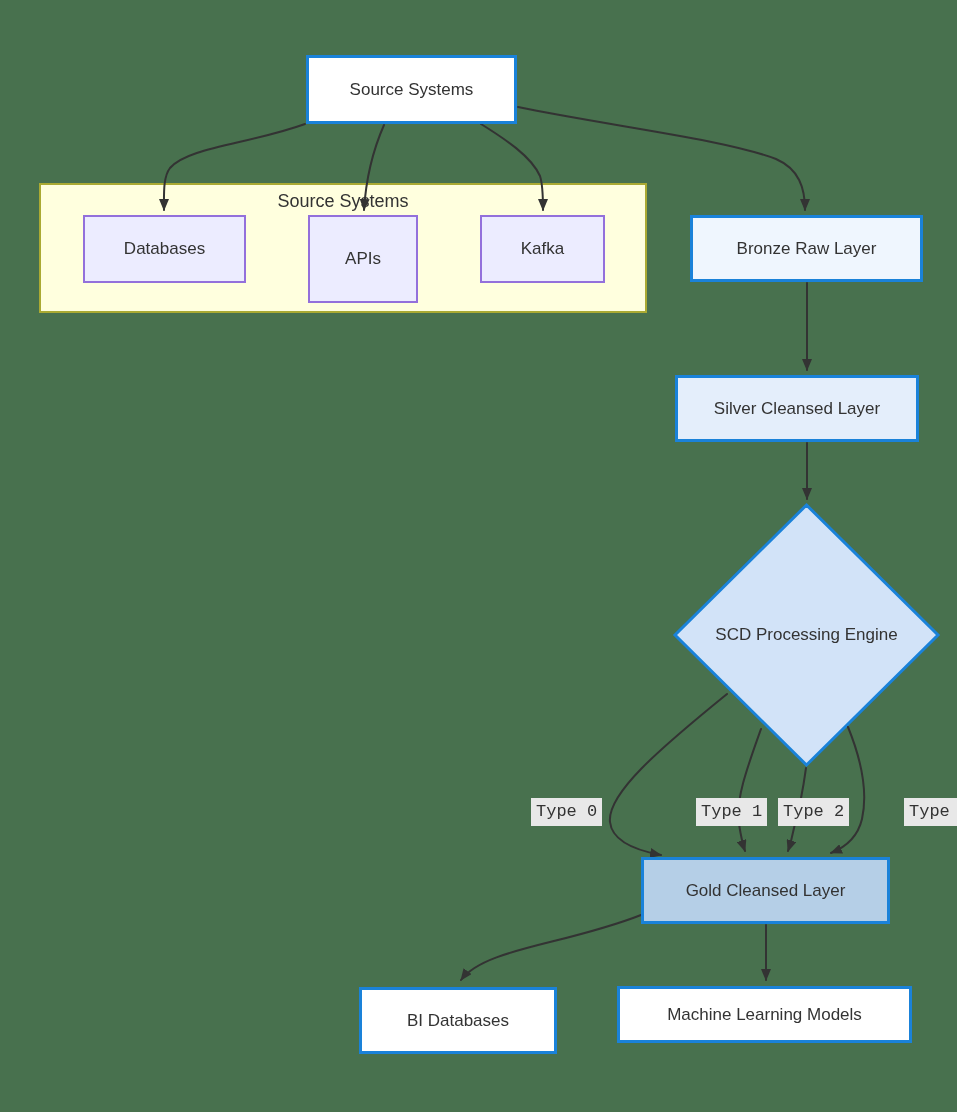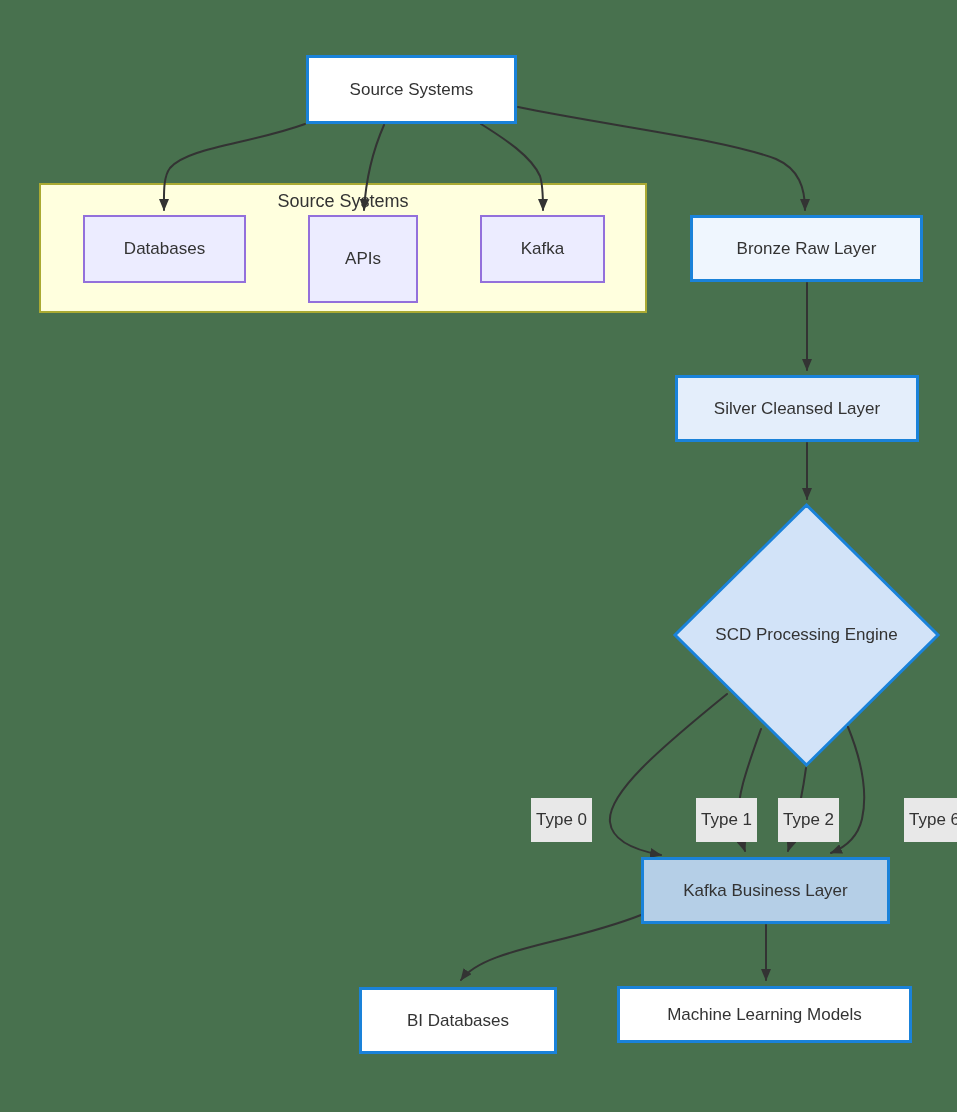--- a/index.html
+++ b/index.html
@@ -71,22 +71,23 @@
     text-align:center;
     font-size:18px;
     color:var(--text);
   }
   .edge-label{
     position:absolute;
     background:var(--edge-label-bg);
     color:var(--text);
     font-size:17px;
     line-height:24px;
-    padding:10px 5px;
+    padding:2px 5px;
     white-space:nowrap;
+    font-family:Liberation Mono, monospace;
   }
   .diamond-label{
     position:absolute;
     left:666px; top:620px;
     width:281px; height:30px;
     display:flex;
     align-items:center;
     justify-content:center;
     font-size:17px;
     color:var(--text);
@@ -163,21 +164,21 @@
   <div id="bronze" class="node blue-rect">
     <span>Bronze Raw Layer</span>
   </div>
   <div id="silver" class="node blue-rect">
     <span>Silver Cleansed Layer</span>
   </div>
 
   <div class="diamond-label">SCD Processing Engine</div>
 
   <div id="gold" class="node blue-rect">
-    <span>Kafka Business Layer</span>
+    <span>Gold Cleansed Layer</span>
   </div>
   <div id="bi" class="node blue-rect">
     <span>BI Databases</span>
   </div>
   <div id="ml" class="node blue-rect">
     <span>Machine Learning Models</span>
   </div>
 
   <span id="lbl-type0" class="edge-label">Type 0</span>
   <span id="lbl-type1" class="edge-label">Type 1</span>

